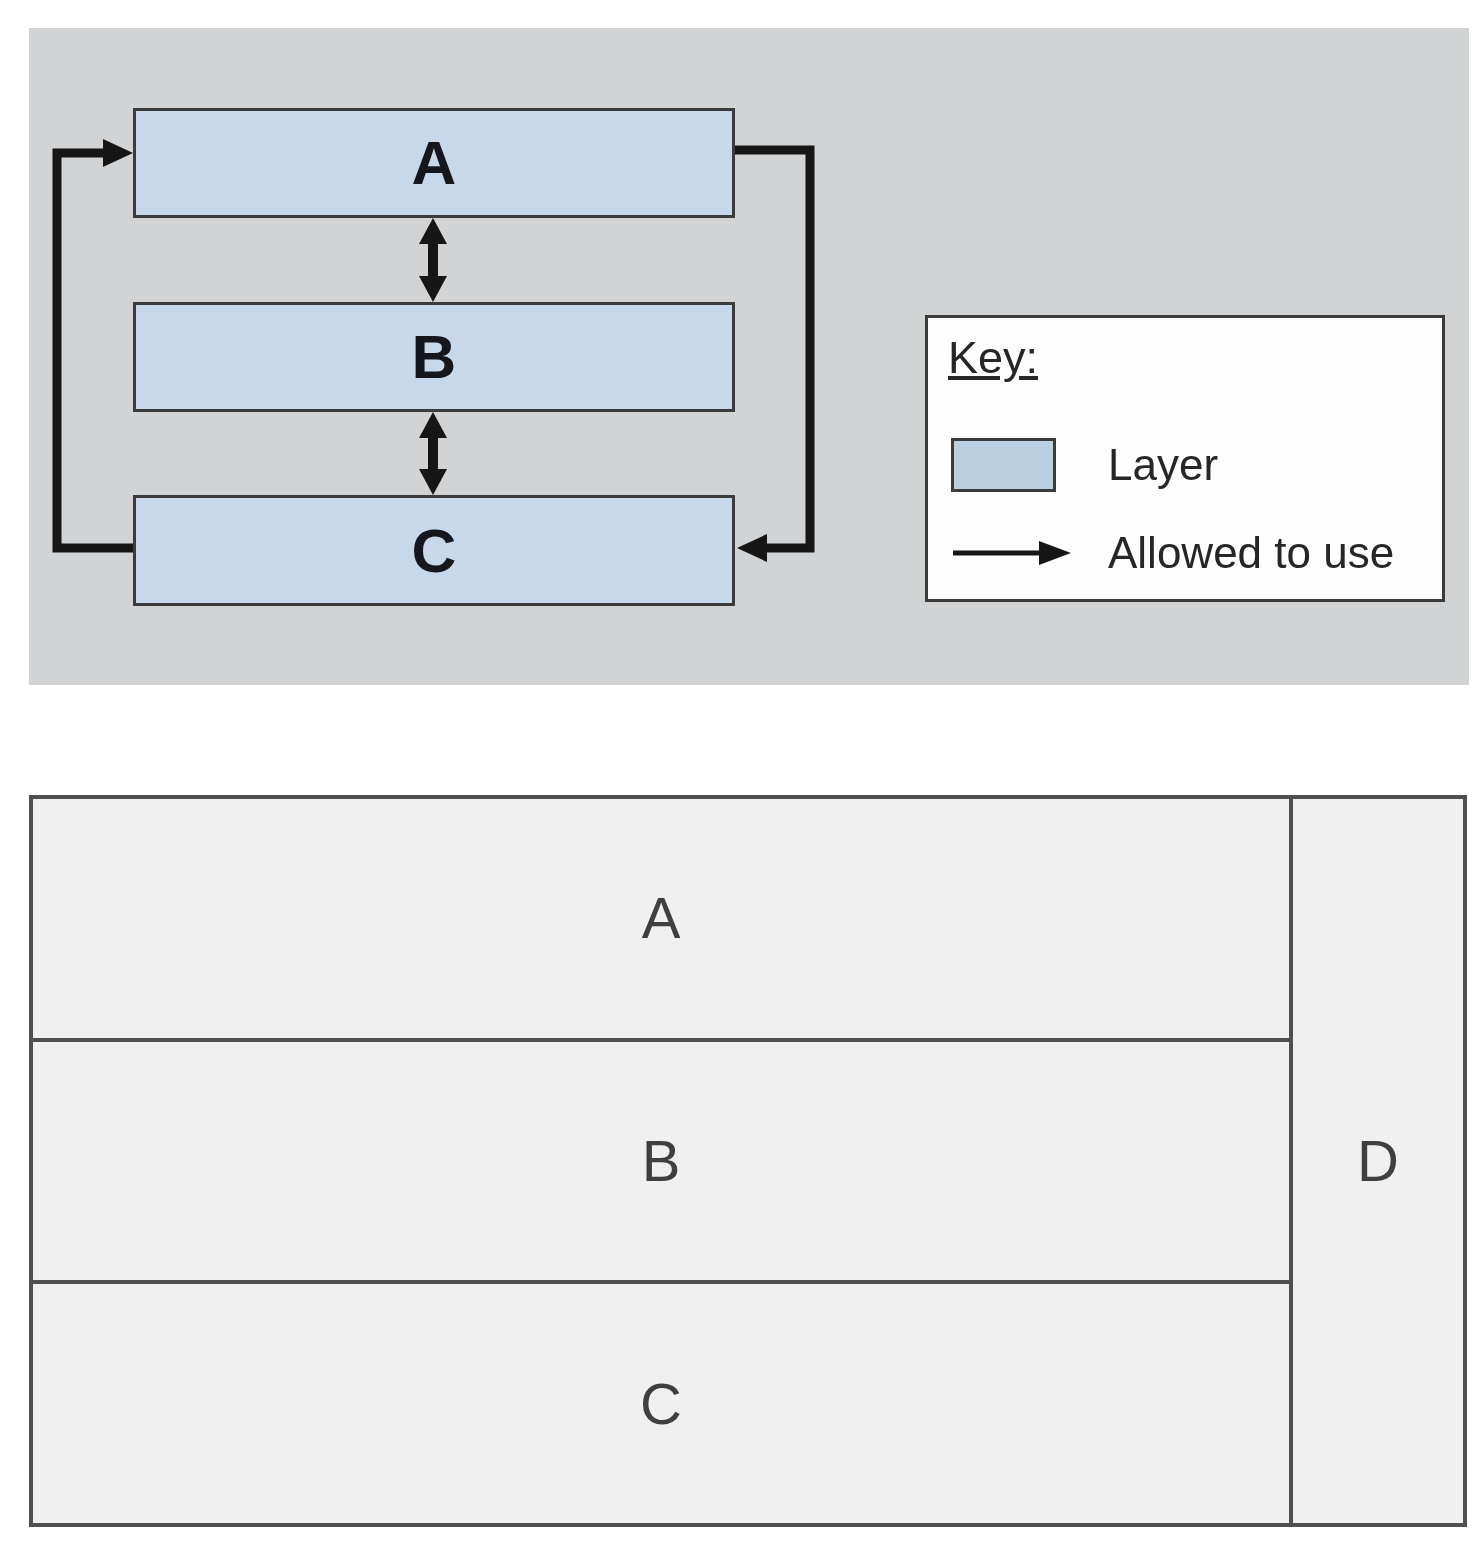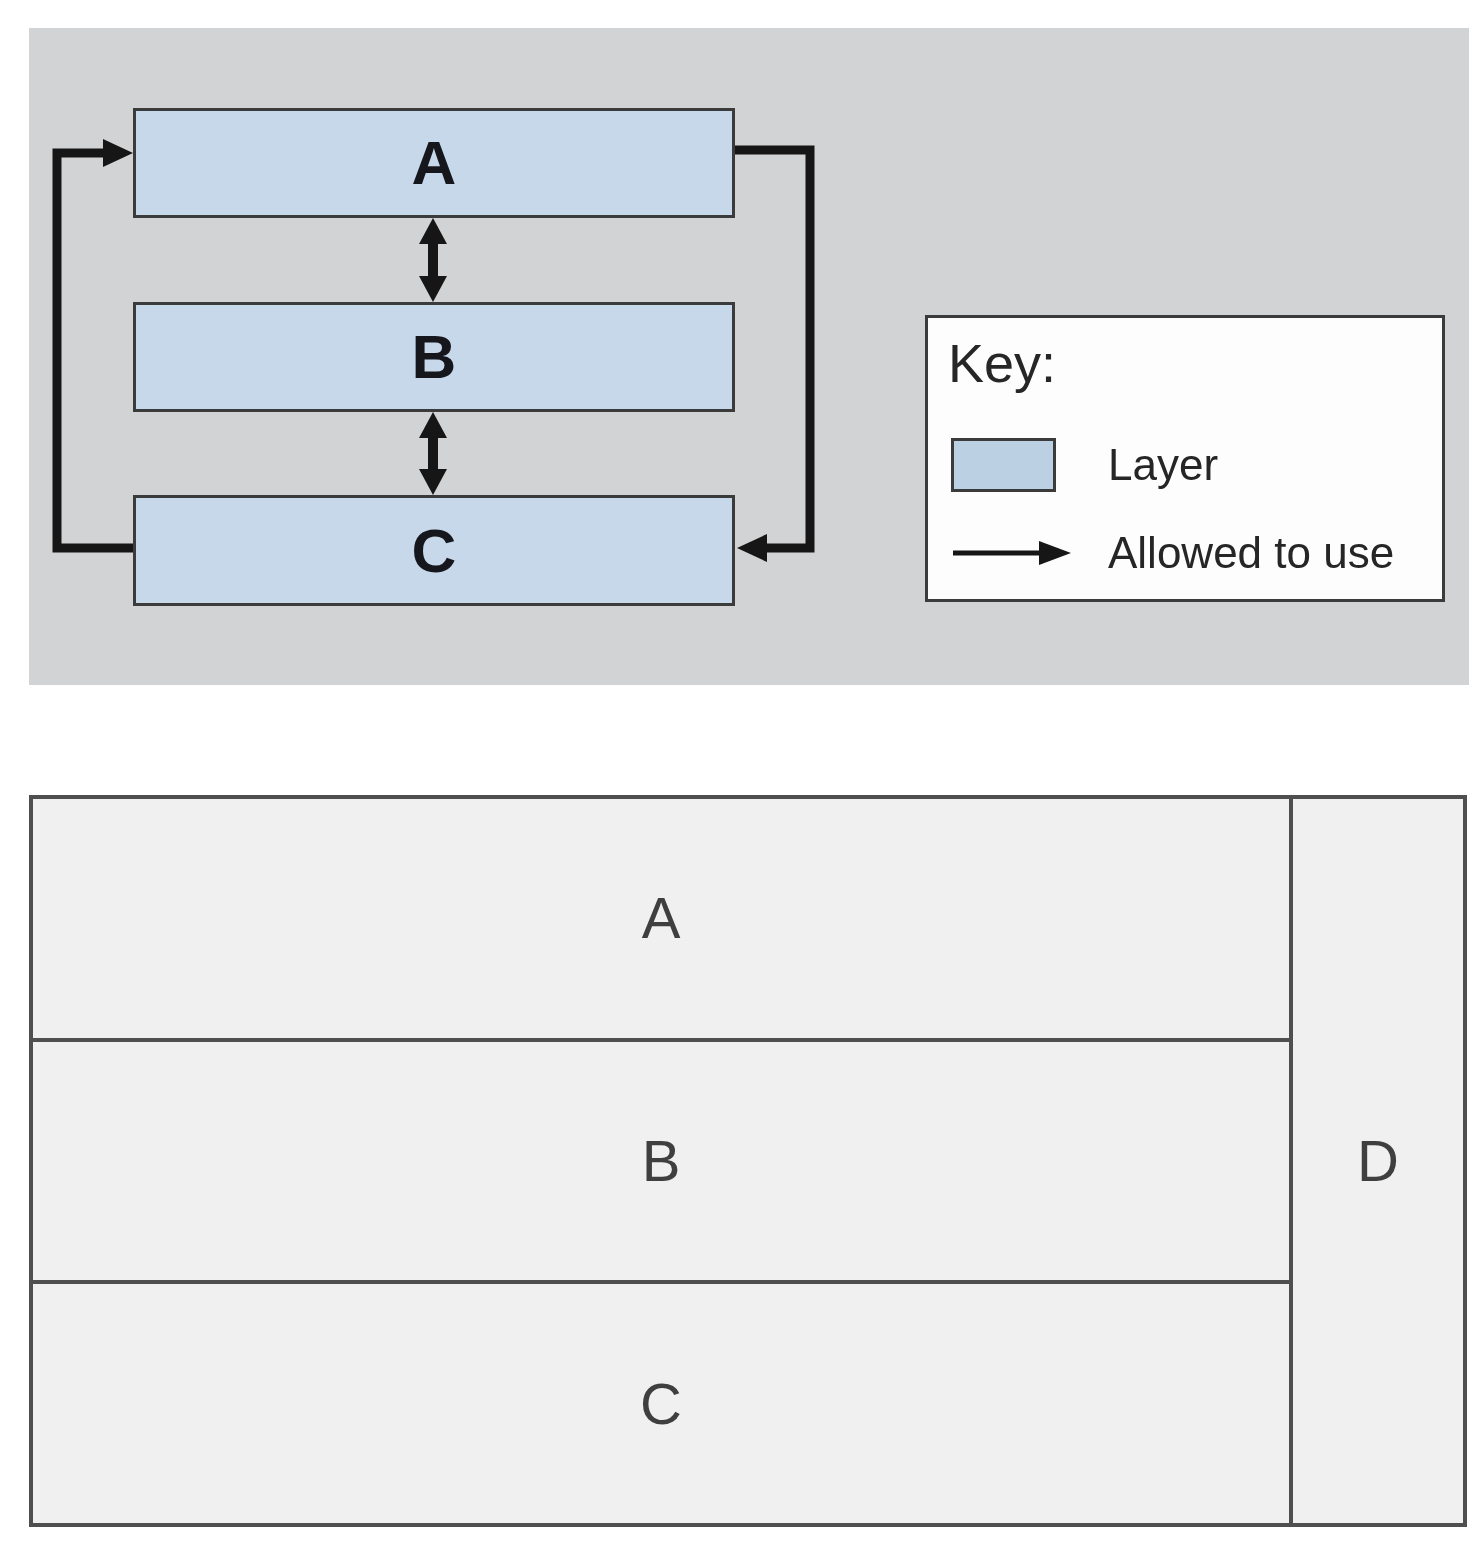--- a/index.html
+++ b/index.html
@@ -49,22 +49,23 @@
     position: absolute;
     left: 896px; top: 287px;
     width: 520px; height: 287px;
     background: #fdfdfd;
     border: 3px solid #3b3b3b;
     box-sizing: border-box;
   }
   .key-title {
     position: absolute;
     left: 20px; top: 14px;
-    font-size: 54px;
+    font-size: 45px;
     color: #262626;
+    text-decoration: underline;
   }
   .key-row {
     position: absolute;
     left: 23px; right: 10px;
     height: 60px;
     display: flex; align-items: center;
   }
   .key-row-layer { top: 117px; }
   .key-row-arrow { top: 205px; }
   .key-swatch {

